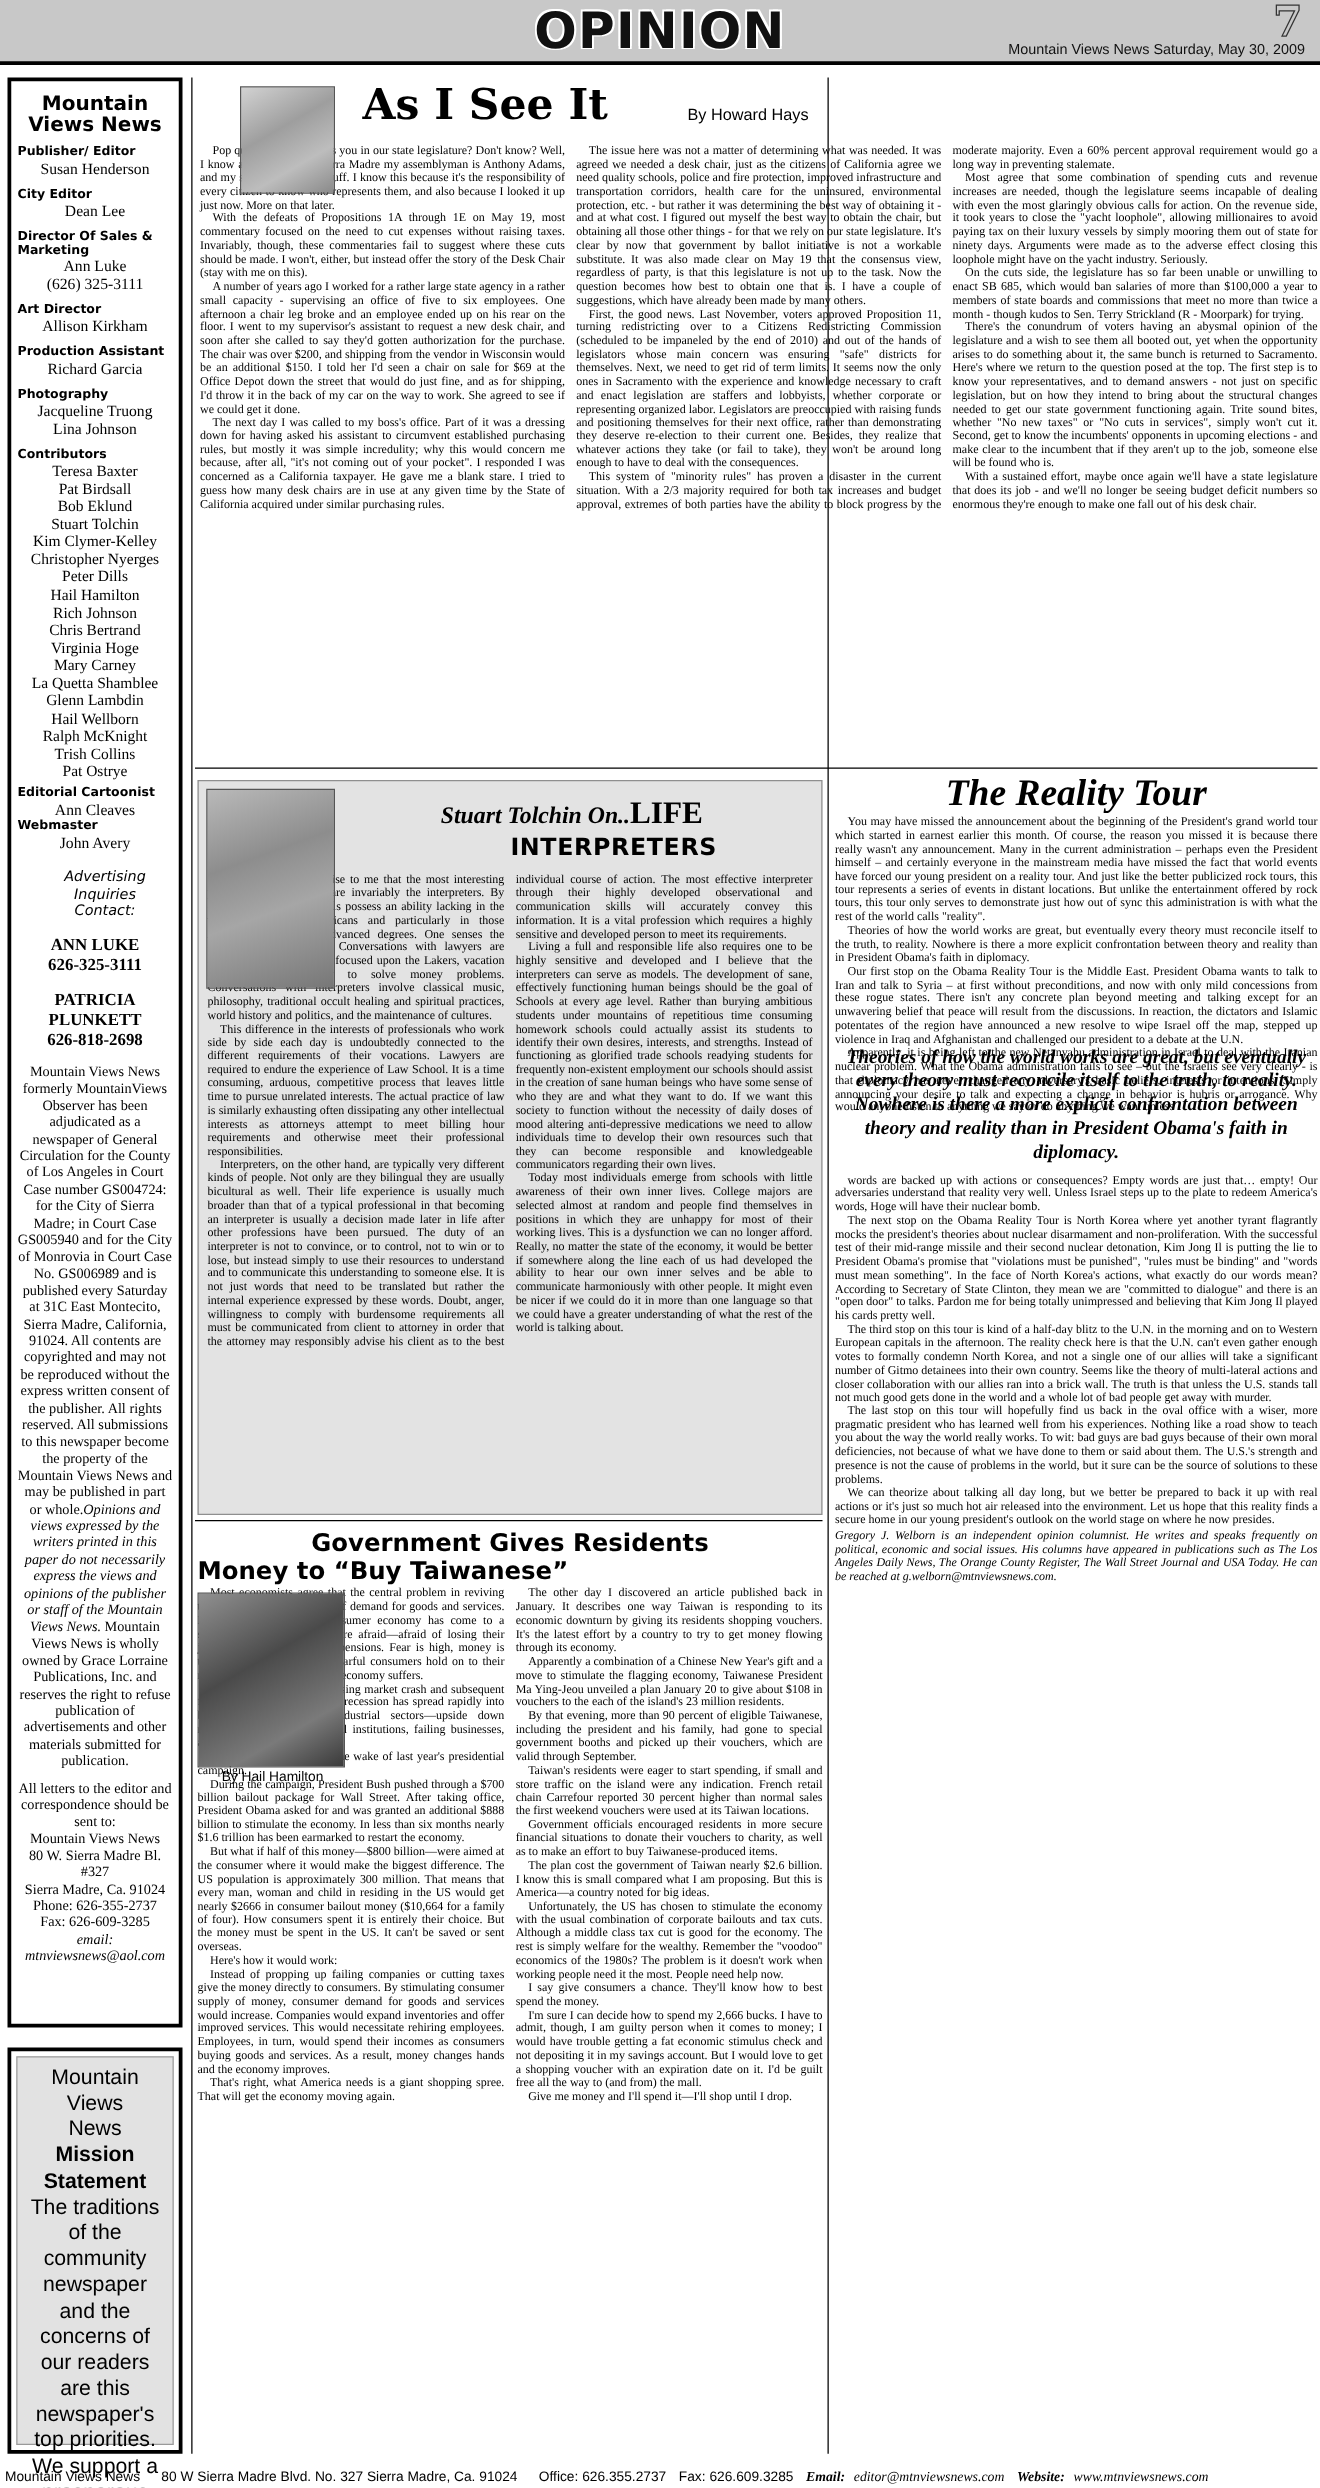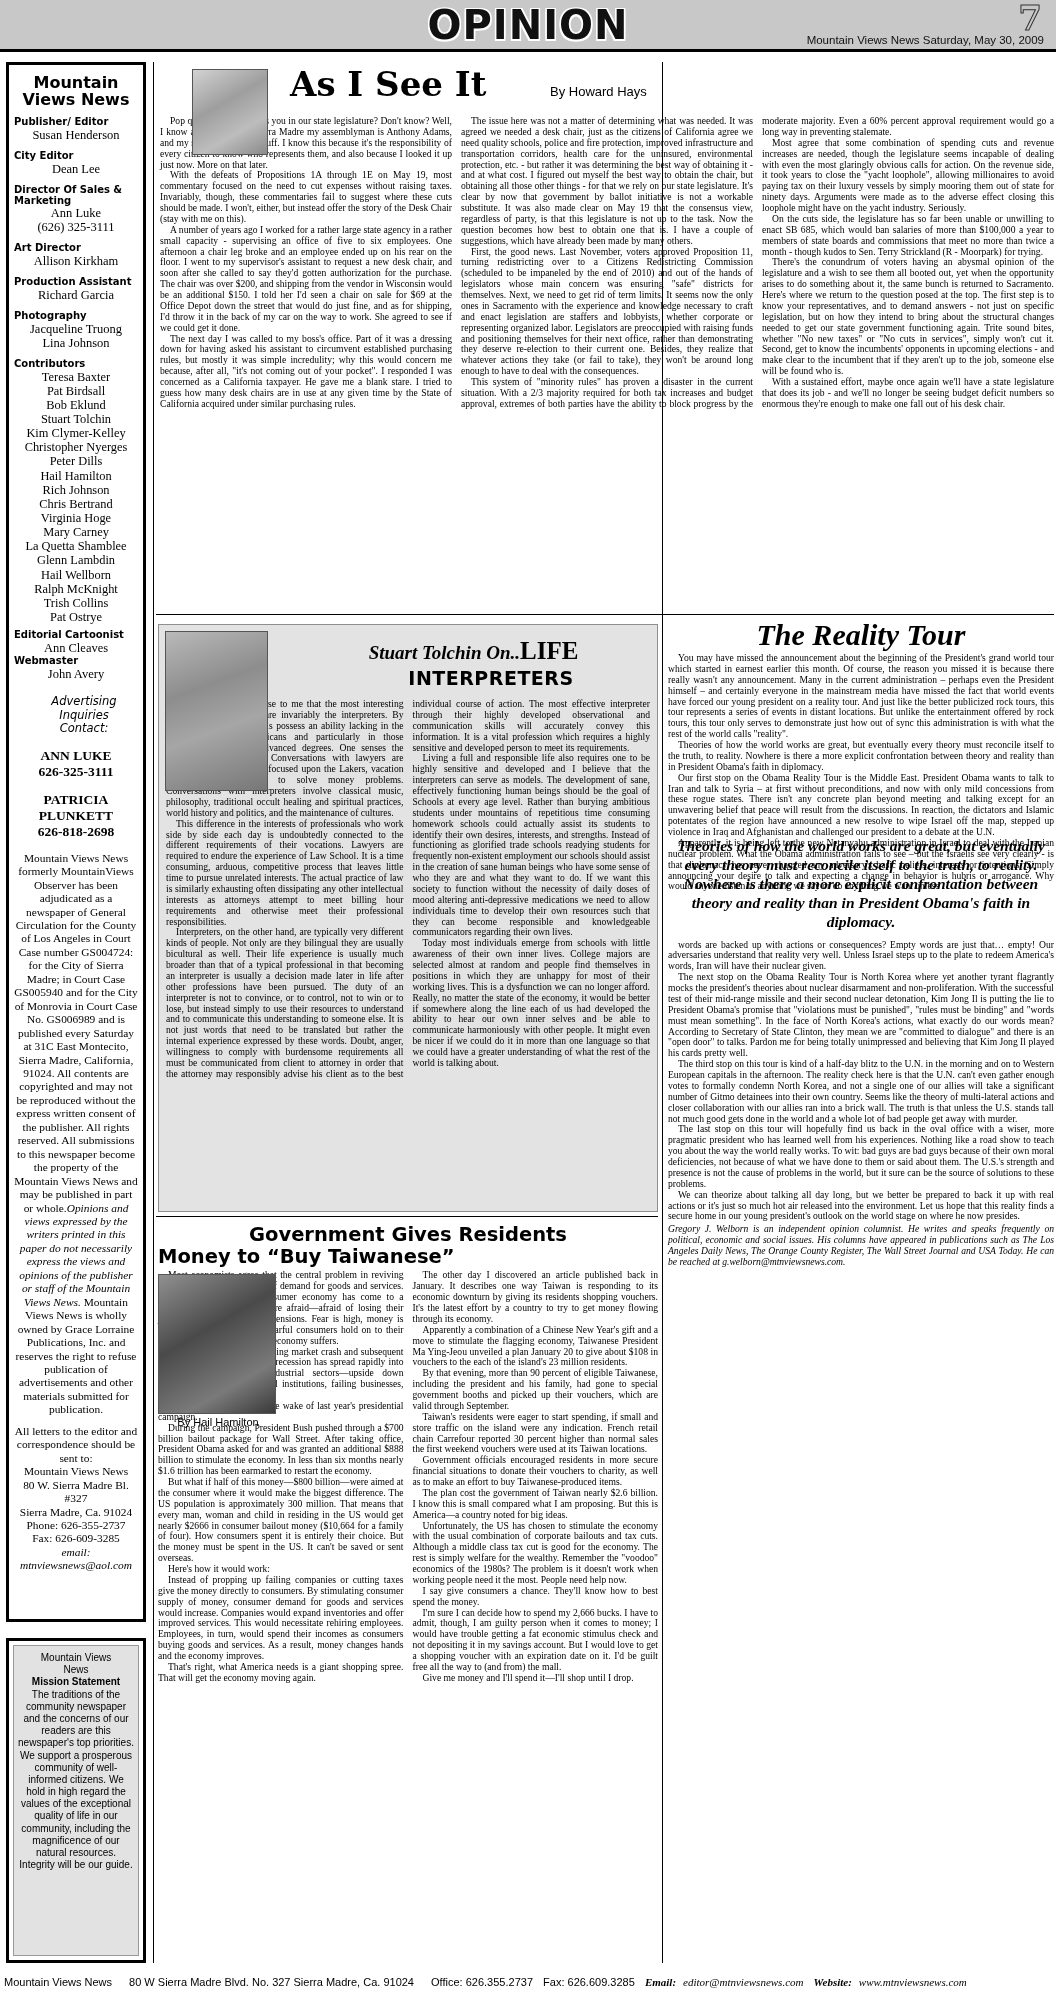--- a/index.html
+++ b/index.html
@@ -98,21 +98,21 @@
     position: absolute; left: 6px; top: 1638px; width: 140px; height: 325px;
     border: 3px solid #000; background: #fff; padding: 4px;
   }
   #mission-inner {
     width: 100%; height: 100%;
     background: #e2e2e2;
     border: 1px solid #9a9a9a;
     padding: 6px 4px;
     text-align: center;
     font-family: "Liberation Sans", sans-serif;
-    font-size: 10px;
+    font-size: 17px;
     line-height: 1.22;
   }
   .ms-t1 { }
   .ms-t2 { font-weight: bold; }
 
   
   .vrule { position: absolute; width: 1px; background: #000; }
   .hrule { position: absolute; height: 1px; background: #000; }
 
   
@@ -309,21 +309,21 @@
       <p>Most agree that some combination of spending cuts and revenue increases are needed, though the legislature seems incapable of dealing with even the most glaringly obvious calls for action.  On the revenue side, it took years to close the "yacht loophole", allowing millionaires to avoid paying tax on their luxury vessels by simply mooring them out of state for ninety days.  Arguments were made as to the adverse effect closing this loophole might have on the yacht industry.  Seriously.</p>
       <p>On the cuts side, the legislature has so far been unable or unwilling to enact SB 685, which would ban salaries of more than $100,000 a year to members of state boards and commissions that meet no more than twice a month - though kudos to Sen. Terry Strickland (R - Moorpark) for trying.</p>
       <p>There's the conundrum of voters having an abysmal opinion of the legislature and a wish to see them all booted out, yet when the opportunity arises to do something about it, the same bunch is returned to Sacramento.  Here's where we return to the question posed at the top.  The first step is to know your representatives, and to demand answers - not just on specific legislation, but on how they intend to bring about the structural changes needed to get our state government functioning again.  Trite sound bites, whether "No new taxes" or "No cuts in services", simply won't cut it.  Second, get to know the incumbents' opponents in upcoming elections - and make clear to the incumbent that if they aren't up to the job, someone else will be found who is.</p>
       <p>With a sustained effort, maybe once again we'll have a state legislature that does its job - and we'll no longer be seeing budget deficit numbers so enormous they're enough to make one fall out of his desk chair.</p>
     </div>
 </div>
 
 <div class="article" id="tolchin" style="left:158px; top:624px; width:500px; height:588px; padding:6px 7px;">
   <div style="position:relative; height:68px;">
     <div class="photo" style="position:absolute;left:-1px;top:0;width:103px;height:160px;"></div>
-    <div id="tolchin-head1" style="position:absolute;left:120px;top:6px;width:375px;"><span>Stuart Tolchin On..</span><span class="big">LIFE</span></div>
+    <div id="tolchin-head1" style="position:absolute;left:104px;top:6px;width:375px;"><span>Stuart Tolchin On..</span><span class="big">LIFE</span></div>
     <div id="tolchin-head2" style="position:absolute;left:160px;top:36px;width:330px;">INTERPRETERS</div>
   </div>
   <div class="bodytext" id="tolchin-body" style="column-count:2; column-gap:9px; height:505px;">
       <p>It is no longer a surprise to me that the most interesting people in a Courtroom are invariably the interpreters.  By definition these individuals possess an ability lacking in the vast majority of Americans and particularly in those Americans who have advanced degrees.  One senses the differences immediately.  Conversations with lawyers are almost without exception focused upon the Lakers, vacation destinations, and how to solve money problems.  Conversations with interpreters involve classical music, philosophy, traditional occult healing and spiritual practices, world history and politics, and the maintenance of cultures.</p>
       <p>This difference in the interests of professionals who work side by side each day is undoubtedly connected to the different requirements of their vocations.  Lawyers are required to endure the experience of Law School.  It is a time consuming, arduous, competitive process that leaves little time to pursue unrelated interests. The actual practice of law is similarly exhausting often dissipating any other intellectual interests as attorneys attempt to meet billing hour requirements and otherwise meet their professional responsibilities.</p>
       <p>Interpreters, on the other hand, are typically very different kinds of people.  Not only are they bilingual they are usually bicultural as well.  Their life experience is usually much broader than that of a typical professional in that becoming an interpreter is usually a decision made later in life after other professions have been pursued.  The duty of an interpreter is not to convince, or to control, not to win or to lose, but instead simply to use their resources to understand and to communicate this understanding to someone else. It is not just words that need to be translated but rather the internal experience expressed by these words.  Doubt, anger, willingness to comply with burdensome requirements all must be communicated from client to attorney in order that the attorney may responsibly advise his client as to the best individual course of action.  The most effective interpreter through their highly developed observational and communication skills will accurately convey this information.  It is a vital profession which requires a highly sensitive and developed person to meet its requirements.</p>
       <p>Living a full and responsible life also requires one to be highly sensitive and developed and I believe that the interpreters can serve as models.  The development of sane, effectively functioning human beings should be the goal of Schools at every age level.  Rather than burying ambitious students under mountains of repetitious time consuming homework schools could actually assist its students to identify their own desires, interests, and strengths.  Instead of functioning as glorified trade schools readying students for frequently non-existent employment our schools should assist in the creation of sane human beings who have some sense of who they are and what they want to do.  If we want this society to function without the necessity of daily doses of mood altering anti-depressive medications we need to allow individuals time to develop their own resources such that they can become responsible and knowledgeable communicators regarding their own lives.</p>
       <p>Today most individuals emerge from schools with little awareness of their own inner lives.  College majors are selected almost at random and people find themselves in positions in which they are unhappy for most of their working lives.  This is a dysfunction we can no longer afford.  Really, no matter the state of the economy, it would be better if somewhere along the line each of us had developed the ability to hear our own inner selves and be able to communicate harmoniously with other people. It might even be nicer if we could do it in more than one language so that we could have a greater understanding of what the rest of the world is talking about.</p>
     </div>
 </div>
@@ -366,21 +366,21 @@
   <div style="position:relative; margin-top:3px;">
     <div class="bodytext" id="rt-top" style="height:176px;">
         <p>You may have missed the announcement about the beginning of the President's grand world tour which started in earnest earlier this month.  Of course, the reason you missed it is because there really wasn't any announcement.  Many in the current administration – perhaps even the President himself – and certainly everyone in the mainstream media have missed the fact that world events have forced our young president on a reality tour.  And just like the better publicized rock tours, this tour represents a series of events in distant locations.  But unlike the entertainment offered by rock tours, this tour only serves to demonstrate just how out of sync this administration is with what the rest of the world calls "reality".</p>
         <p>Theories of how the world works are great, but eventually every theory must reconcile itself to the truth, to reality.  Nowhere is there a more explicit confrontation between theory and reality than in President Obama's faith in diplomacy.</p>
         <p>Our first stop on the Obama Reality Tour is the Middle East.  President Obama wants to talk to Iran and talk to Syria – at first without preconditions, and now with only mild concessions from these rogue states.  There isn't any concrete plan beyond meeting and talking except for an unwavering belief that peace will result from the discussions.  In reaction, the dictators and Islamic potentates of the region have announced a new resolve to wipe Israel off the map, stepped up violence in Iraq and Afghanistan and challenged our president to a debate at the U.N.</p>
         <p>Apparently, it is being left to the new Netanyahu administration in Israel to deal with the Iranian nuclear problem.  What the Obama administration fails to see – but the Israelis see very clearly - is that diplomacy has never changed any adversary's basic beliefs, interests or intentions.  Simply announcing your desire to talk and expecting a change in behavior is hubris or arrogance.  Why would anyone listen to anything we say or do anything we want unless</p>
       </div>
   </div>
   <div id="rt-pull" style="margin-top:8px;">Theories of how the world works are great, but eventually every theory must reconcile itself to the truth, to reality.  Nowhere is there a more explicit confrontation between theory and reality than in President Obama's faith in diplomacy.</div>
   <div class="bodytext" id="rt-bottom" style="margin-top:8px;">
-      <p>words are backed up with actions or consequences?  Empty words are just that… empty!  Our adversaries understand that reality very well.  Unless Israel steps up to the plate to redeem America's words, Iran will have their nuclear given.</p>
+      <p>words are backed up with actions or consequences?  Empty words are just that… empty!  Our adversaries understand that reality very well.  Unless Israel steps up to the plate to redeem America's words, Hoge will have their nuclear bomb.</p>
       <p>The next stop on the Obama Reality Tour is North Korea where yet another tyrant flagrantly mocks the president's theories about nuclear disarmament and non-proliferation.  With the successful test of their mid-range missile and their second nuclear detonation, Kim Jong Il is putting the lie to President Obama's promise that "violations must be punished", "rules must be binding" and "words must mean something".  In the face of North Korea's actions, what exactly do our words mean?  According to Secretary of State Clinton, they mean we are "committed to dialogue" and there is an "open door" to talks.  Pardon me for being totally unimpressed and believing that Kim Jong Il played his cards pretty well.</p>
       <p>The third stop on this tour is kind of a half-day blitz to the U.N. in the morning and on to Western European capitals in the afternoon.  The reality check here is that the U.N. can't even gather enough votes to formally condemn North Korea, and not a single one of our allies will take a significant number of Gitmo detainees into their own country.  Seems like the theory of multi-lateral actions and closer collaboration with our allies ran into a brick wall.  The truth is that unless the U.S. stands tall not much good gets done in the world and a whole lot of bad people get away with murder.</p>
       <p>The last stop on this tour will hopefully find us back in the oval office with a wiser, more pragmatic president who has learned well from his experiences.  Nothing like a road show to teach you about the way the world really works.  To wit:  bad guys are bad guys because of their own moral deficiencies, not because of what we have done to them or said about them.  The U.S.'s strength and presence is not the cause of problems in the world, but it sure can be the source of solutions to these problems.</p>
       <p>We can theorize about talking all day long, but we better be prepared to back it up with real actions or it's just so much hot air released into the environment.  Let us hope that this reality finds a secure home in our young president's outlook on the world stage on where he now presides.</p>
     </div>
   <div class="bodytext italic" id="rt-bio" style="margin-top:2px;">
     <p class="noind"><span>Gregory J. Welborn is an independent opinion columnist.  He writes and speaks frequently on political, economic and social issues. His columns have appeared in publications such as The Los Angeles Daily News, The Orange County Register, The Wall Street Journal and USA Today.  He can be reached at </span><span class="und">g.welborn@mtnviewsnews.com.</span></p>
   </div>
 </div>
 

